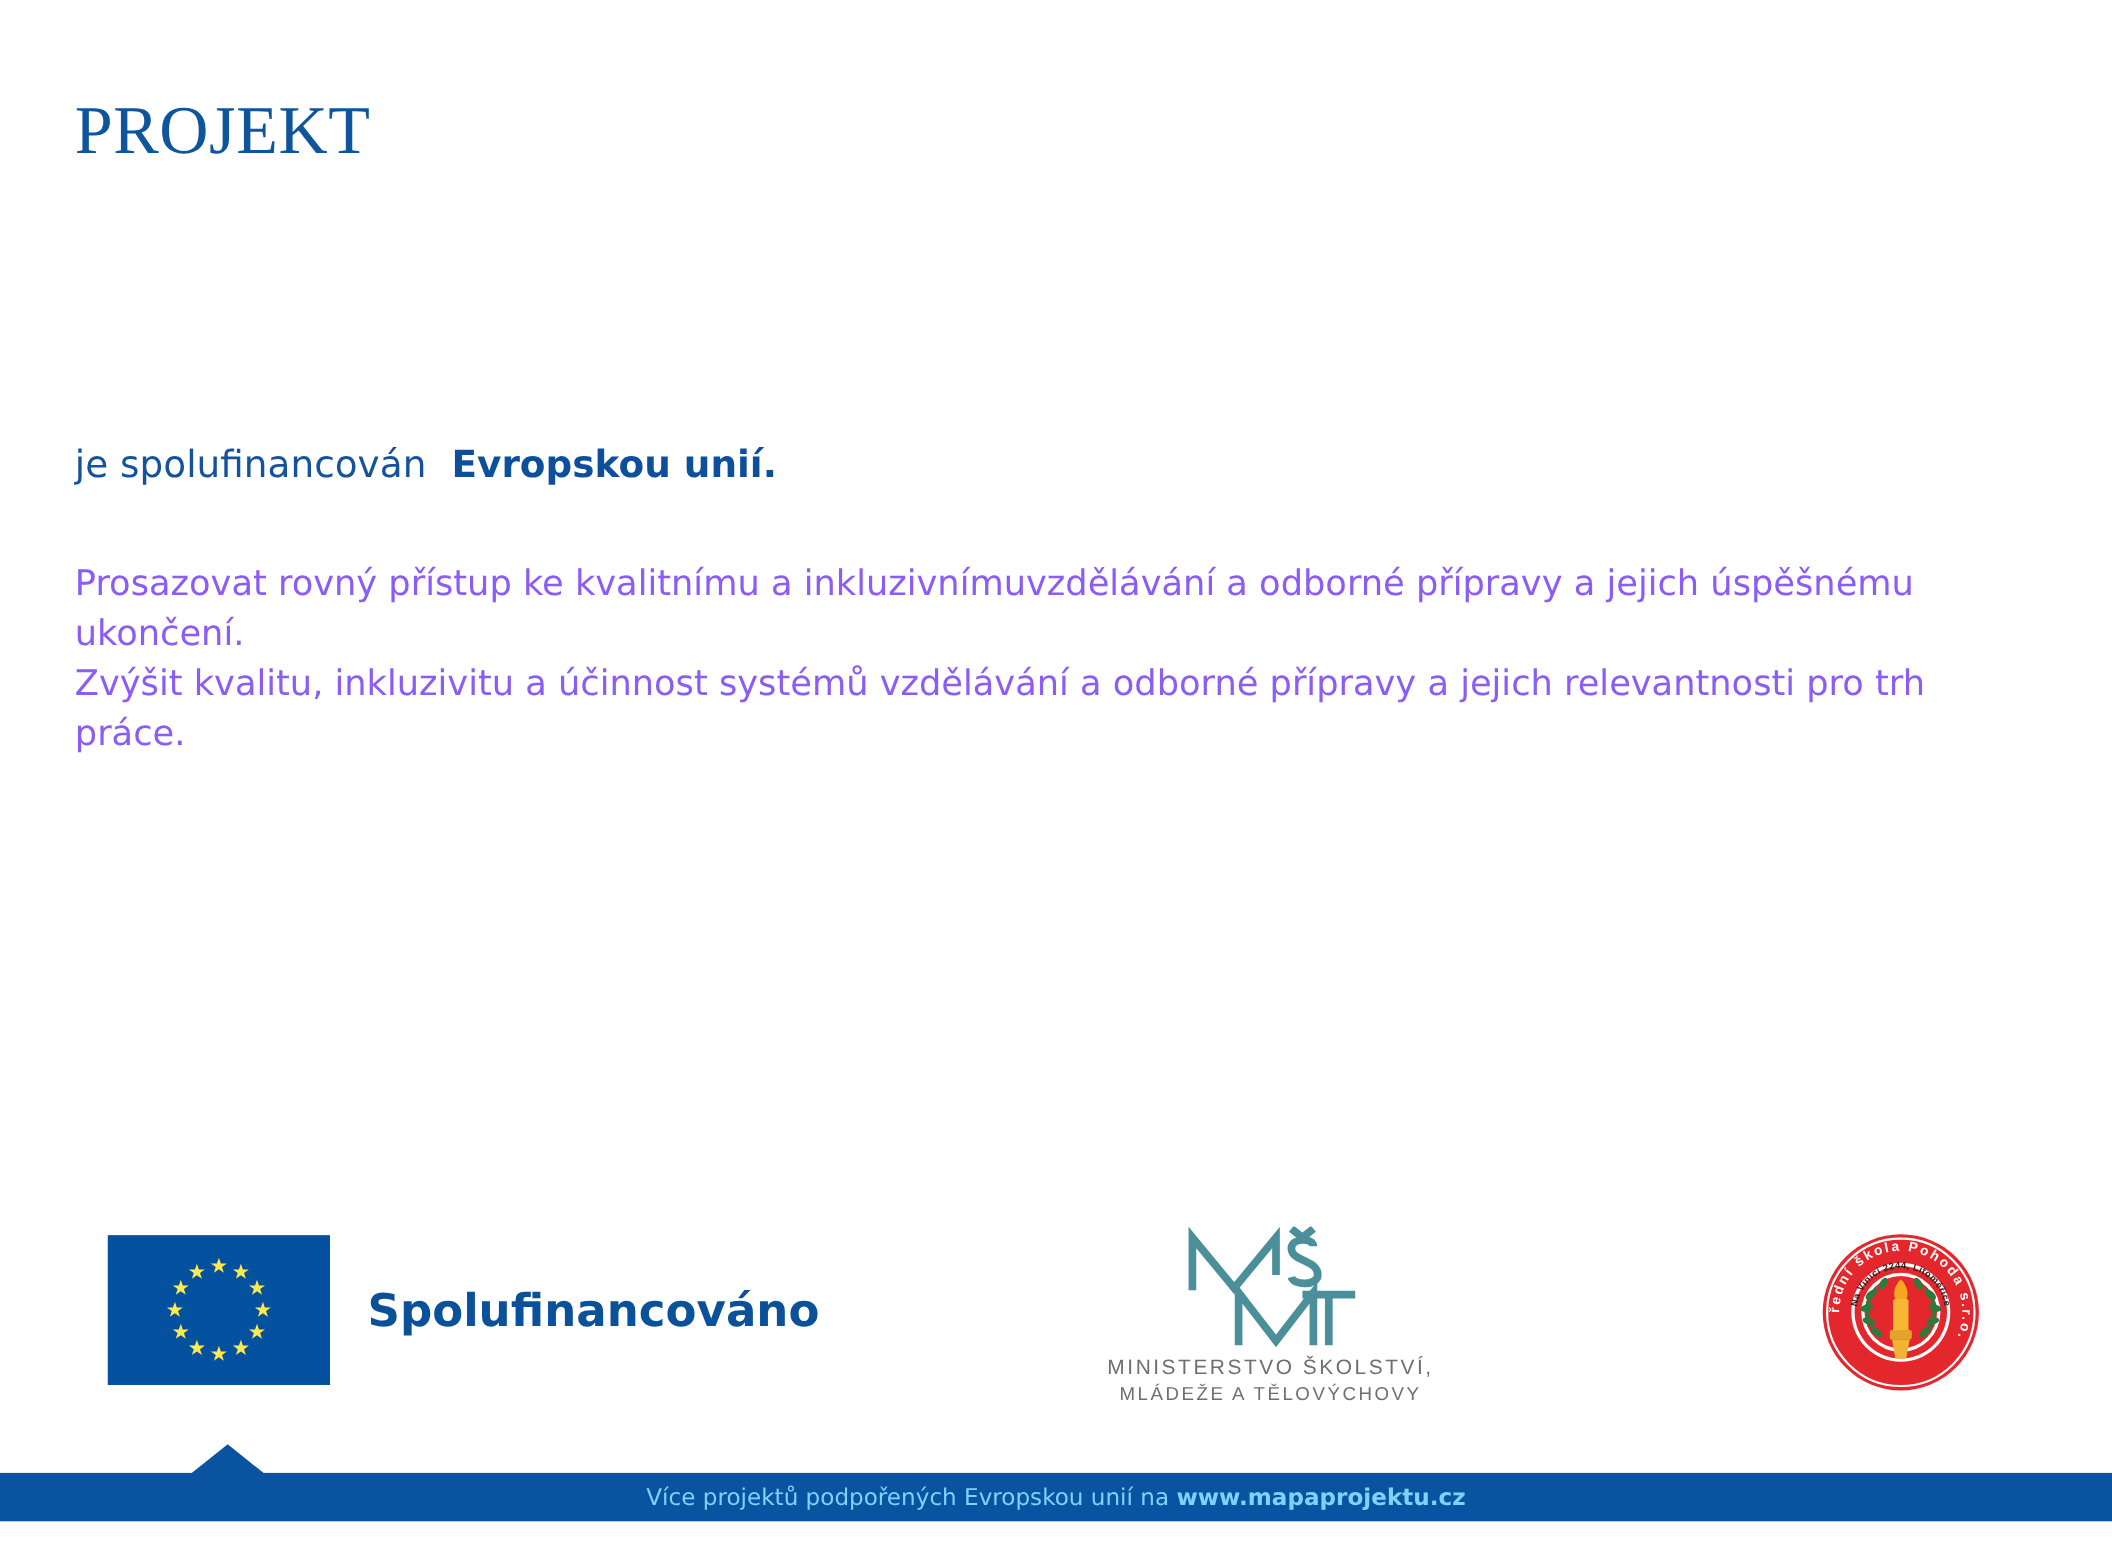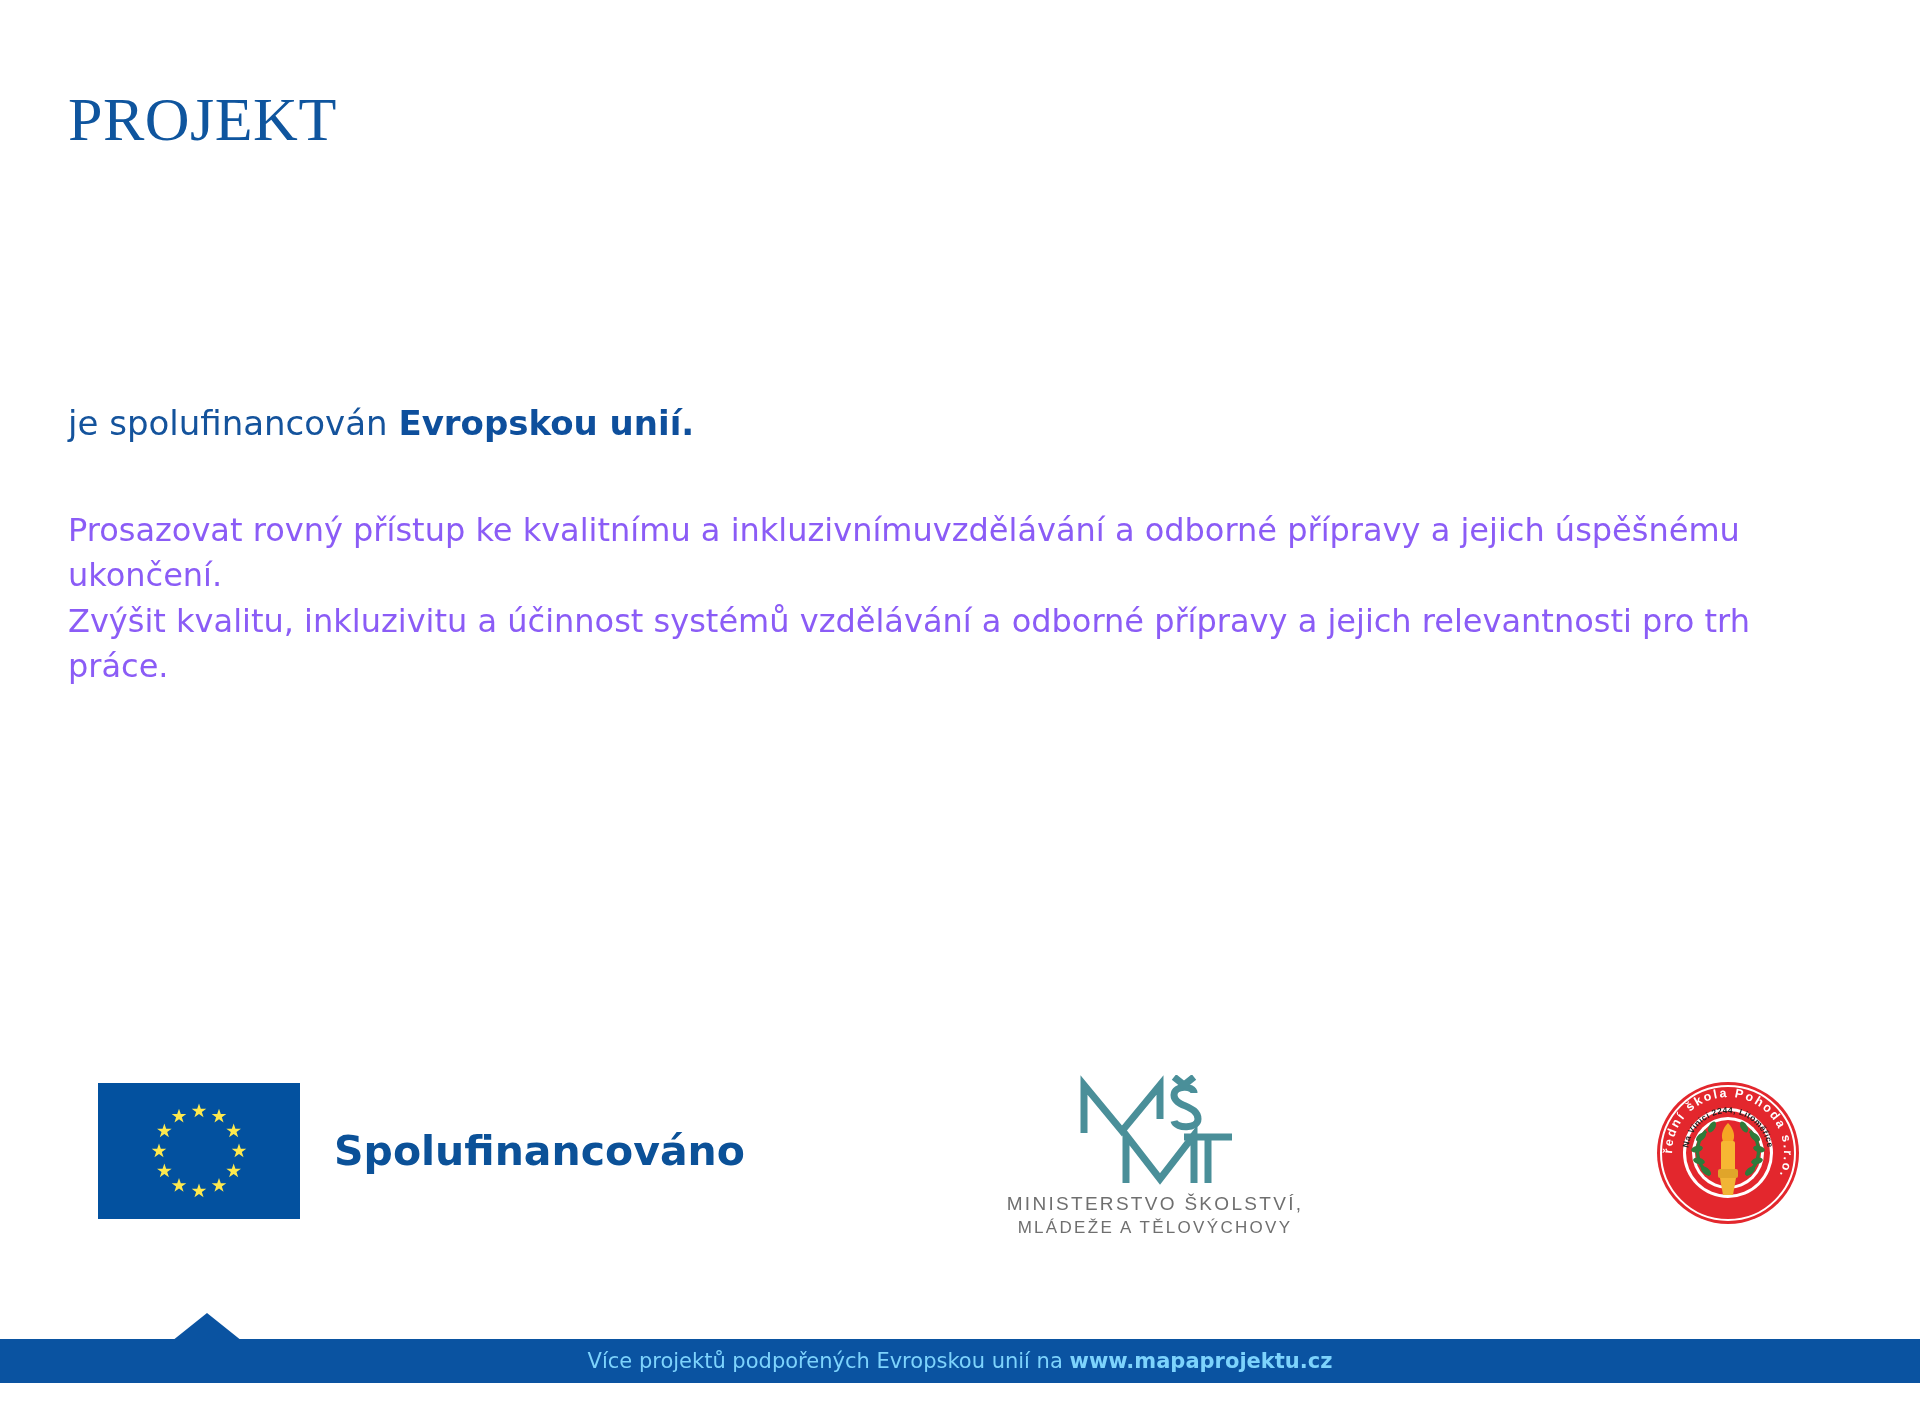--- a/index.html
+++ b/index.html
@@ -49,20 +49,21 @@
     font-family: "DejaVu Sans", sans-serif;
     font-size: 34px;
     font-weight: 400;
     color: #14539c;
     line-height: 1.2;
     white-space: nowrap;
   }
   .subtitle .strong {
     font-weight: 700;
     color: #0e4f9c;
+    margin-left: 12px;
   }
 
   
   .body-text {
     position: absolute;
     left: 68px;
     top: 508px;
     width: 1760px;
     font-family: "DejaVu Sans", sans-serif;
     font-size: 32px;
@@ -71,21 +72,21 @@
     line-height: 1.42;
   }
   .body-text p {
     margin: 0;
   }
 
   
   .logo-strip {
     position: absolute;
     left: 0;
-    top: 1065px;
+    top: 1105px;
     width: 1920px;
     height: 200px;
   }
 
   
   .eu-logo {
     position: absolute;
     left: 98px;
     top: 18px;
     display: flex;

